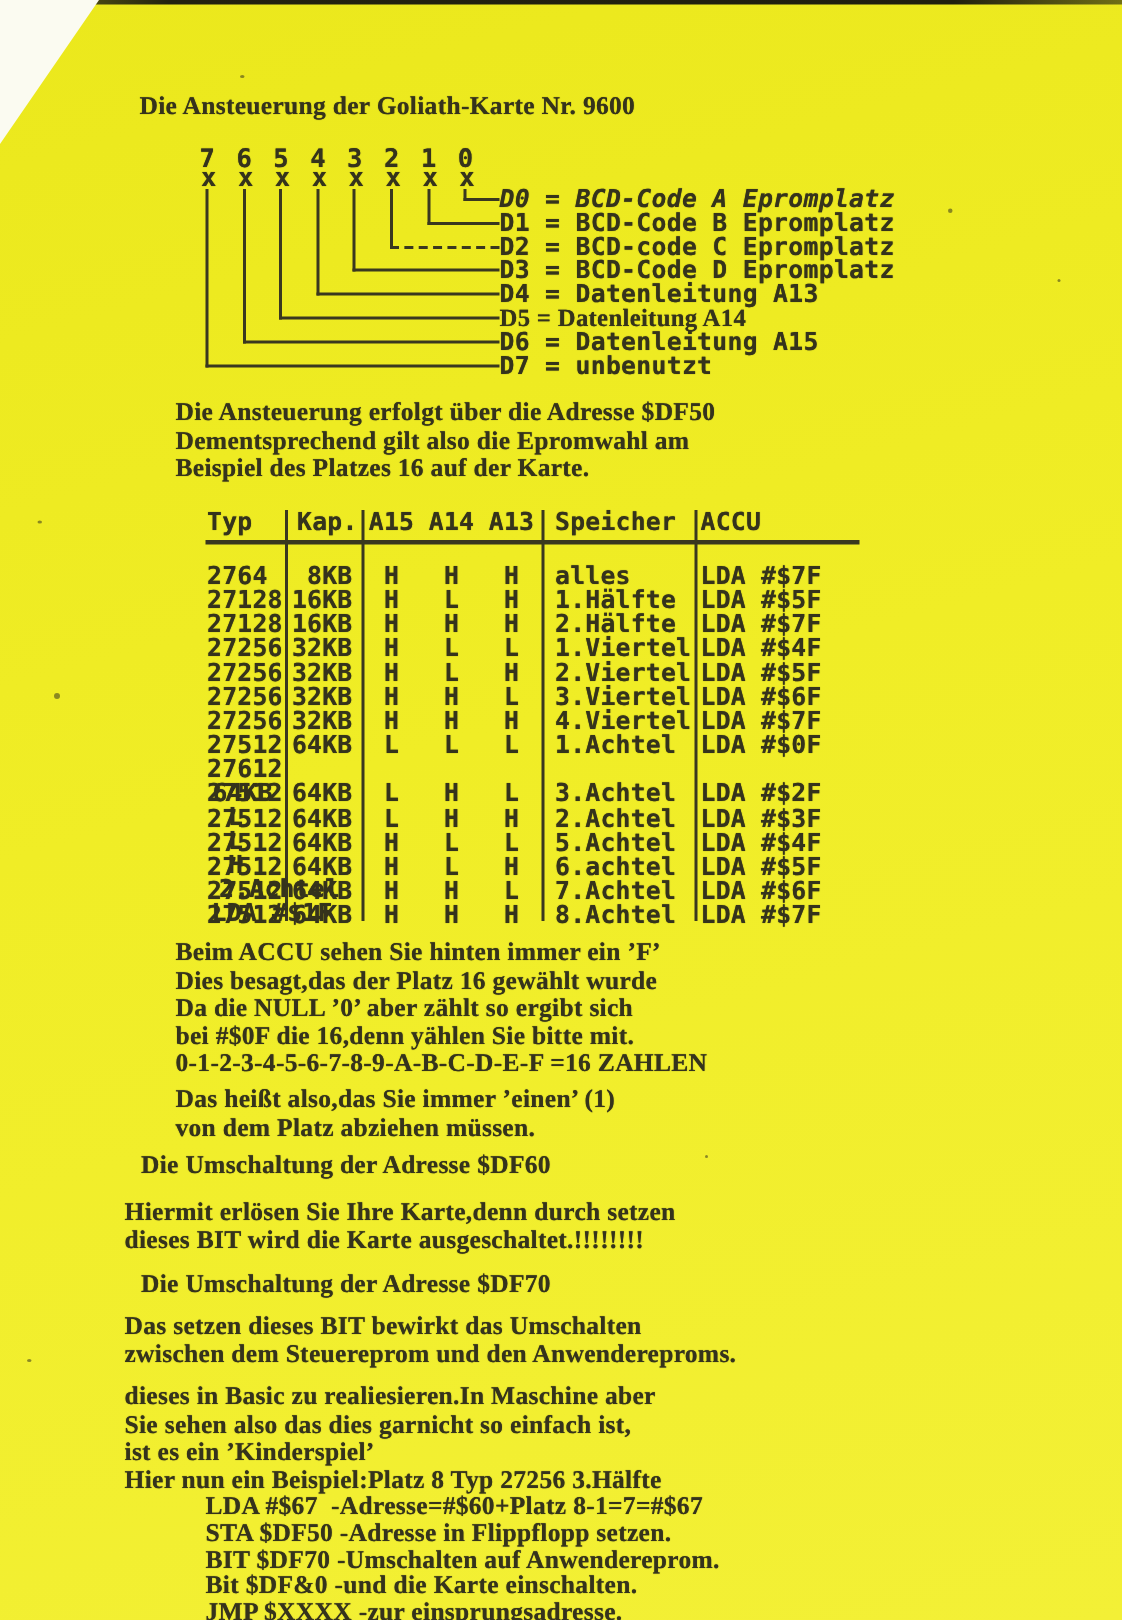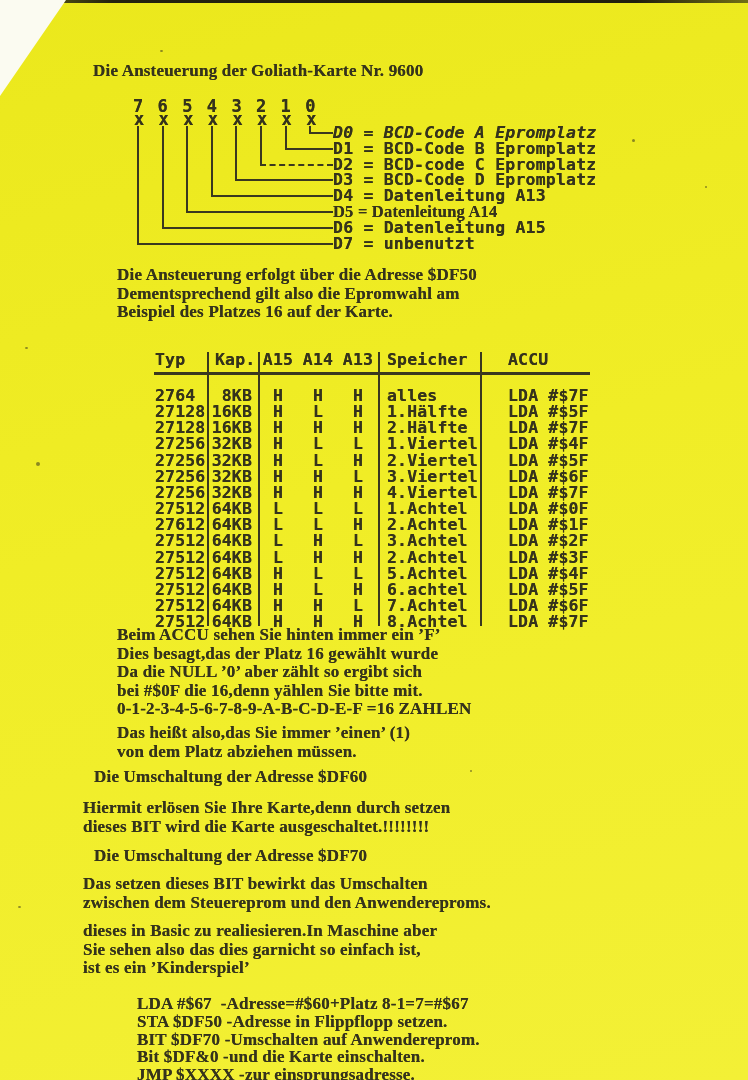--- a/index.html
+++ b/index.html
@@ -22,32 +22,32 @@
   .corner-fold { left:0; top:0; width:66px; height:96px; background:#fbfbf1;
     clip-path:polygon(0 0, 100% 0, 0 100%); z-index:6; }
   .speck { background:rgba(56,54,30,0.55); border-radius:50%; }
   
   .bit-num, .bit-mark { font-size:17px; text-shadow:0 0 0.6px rgba(53,51,28,0.85); }
   .conn { border-left:2px solid #3a381f; border-bottom:2px solid #3a381f; }
   .conn.dashed { border-bottom-style:dashed; }
   .bit-label { font-size:16.5px; letter-spacing:0.2px; white-space:pre;
     text-shadow:0 0 0.6px rgba(53,51,28,0.85); }
   
-  .etable { left:137px; top:352px; width:436px; height:274px; font-size:16.5px; letter-spacing:0.15px;margin-left:17px; }
+  .etable { left:137px; top:340px; width:436px; height:274px; font-size:16.5px; letter-spacing:0.15px; }
   .etable .vbar { position:absolute; top:0; width:2px; height:274px; background:#3a381f; }
   .etable .hline { position:absolute; left:0; top:20px; width:436px; height:3px; background:#3a381f; }
   .trow { position:absolute; left:0; height:16px; line-height:16px; white-space:pre; display:flex; }
   .cell { display:inline-block; overflow:visible; white-space:pre;
     text-shadow:0 0 0.6px rgba(53,51,28,0.85); }
   .c0 { width:53px;  padding-left:1px; box-sizing:border-box; }
   .c1 { width:51px;  text-align:right; padding-right:6px; box-sizing:border-box; }
   .c1h{ width:51px;  text-align:left;  padding-left:8px;  box-sizing:border-box; }
   .c2 { width:40px;  text-align:center; box-sizing:border-box; }
   .c3 { width:102px; padding-left:9px; box-sizing:border-box; }
-  .c4 { width:110px; padding-left:28px; box-sizing:border-box; }
+  .c4 { width:110px; padding-left:4px; box-sizing:border-box; }
 </style>
 </head>
 <body>
 
 <div class="page">
 
   <div class="abs top-edge"></div>
   <div class="abs corner-fold"></div>
 
   <div class="abs speck" style="left:160px;top:50px;width:3px;height:2px"></div>
@@ -122,37 +122,37 @@
     <div class="vbar" style="left:326px"></div>
     <div id="table-rows">
         <div class="trow" style="top: 36px;"><span class="cell c0">2764</span><span class="cell c1">8KB</span><span class="cell c2">H</span><span class="cell c2">H</span><span class="cell c2">H</span><span class="cell c3">alles</span><span class="cell c4">LDA #$7F</span></div>
         <div class="trow" style="top: 52.15px;"><span class="cell c0">27128</span><span class="cell c1">16KB</span><span class="cell c2">H</span><span class="cell c2">L</span><span class="cell c2">H</span><span class="cell c3">1.Hälfte</span><span class="cell c4">LDA #$5F</span></div>
         <div class="trow" style="top: 68.3px;"><span class="cell c0">27128</span><span class="cell c1">16KB</span><span class="cell c2">H</span><span class="cell c2">H</span><span class="cell c2">H</span><span class="cell c3">2.Hälfte</span><span class="cell c4">LDA #$7F</span></div>
         <div class="trow" style="top: 84.45px;"><span class="cell c0">27256</span><span class="cell c1">32KB</span><span class="cell c2">H</span><span class="cell c2">L</span><span class="cell c2">L</span><span class="cell c3">1.Viertel</span><span class="cell c4">LDA #$4F</span></div>
         <div class="trow" style="top: 100.6px;"><span class="cell c0">27256</span><span class="cell c1">32KB</span><span class="cell c2">H</span><span class="cell c2">L</span><span class="cell c2">H</span><span class="cell c3">2.Viertel</span><span class="cell c4">LDA #$5F</span></div>
         <div class="trow" style="top: 116.75px;"><span class="cell c0">27256</span><span class="cell c1">32KB</span><span class="cell c2">H</span><span class="cell c2">H</span><span class="cell c2">L</span><span class="cell c3">3.Viertel</span><span class="cell c4">LDA #$6F</span></div>
         <div class="trow" style="top: 132.9px;"><span class="cell c0">27256</span><span class="cell c1">32KB</span><span class="cell c2">H</span><span class="cell c2">H</span><span class="cell c2">H</span><span class="cell c3">4.Viertel</span><span class="cell c4">LDA #$7F</span></div>
         <div class="trow" style="top: 149.05px;"><span class="cell c0">27512</span><span class="cell c1">64KB</span><span class="cell c2">L</span><span class="cell c2">L</span><span class="cell c2">L</span><span class="cell c3">1.Achtel</span><span class="cell c4">LDA #$0F</span></div>
-        <div class="trow" style="top: 165.2px;"><span class="cell c0">27612</span><span class="cell c1">64KB</span><span class="cell c2">L</span><span class="cell c2">L</span><span class="cell c2">H</span><span class="cell c3">2.Achtel</span><span class="cell c4">LDA #$1F</span></div>
+        <div class="trow" style="top: 165.2px; flex-direction: column;"><span class="cell c0">27612</span><span class="cell c1">64KB</span><span class="cell c2">L</span><span class="cell c2">L</span><span class="cell c2">H</span><span class="cell c3">2.Achtel</span><span class="cell c4">LDA #$1F</span></div>
         <div class="trow" style="top: 181.35px;"><span class="cell c0">27512</span><span class="cell c1">64KB</span><span class="cell c2">L</span><span class="cell c2">H</span><span class="cell c2">L</span><span class="cell c3">3.Achtel</span><span class="cell c4">LDA #$2F</span></div>
         <div class="trow" style="top: 197.5px;"><span class="cell c0">27512</span><span class="cell c1">64KB</span><span class="cell c2">L</span><span class="cell c2">H</span><span class="cell c2">H</span><span class="cell c3">2.Achtel</span><span class="cell c4">LDA #$3F</span></div>
         <div class="trow" style="top: 213.65px;"><span class="cell c0">27512</span><span class="cell c1">64KB</span><span class="cell c2">H</span><span class="cell c2">L</span><span class="cell c2">L</span><span class="cell c3">5.Achtel</span><span class="cell c4">LDA #$4F</span></div>
         <div class="trow" style="top: 229.8px;"><span class="cell c0">27512</span><span class="cell c1">64KB</span><span class="cell c2">H</span><span class="cell c2">L</span><span class="cell c2">H</span><span class="cell c3">6.achtel</span><span class="cell c4">LDA #$5F</span></div>
         <div class="trow" style="top: 245.95px;"><span class="cell c0">27512</span><span class="cell c1">64KB</span><span class="cell c2">H</span><span class="cell c2">H</span><span class="cell c2">L</span><span class="cell c3">7.Achtel</span><span class="cell c4">LDA #$6F</span></div>
         <div class="trow" style="top: 262.1px;"><span class="cell c0">27512</span><span class="cell c1">64KB</span><span class="cell c2">H</span><span class="cell c2">H</span><span class="cell c2">H</span><span class="cell c3">8.Achtel</span><span class="cell c4">LDA #$7F</span></div>
       </div>
   </div>
 
   <div class="abs txt" style="left:117px;top:626px"><div class="tline">Beim ACCU sehen Sie hinten immer ein ’F’</div><div class="tline">Dies besagt,das der Platz 16 gewählt wurde</div><div class="tline">Da die NULL ’0’ aber zählt so ergibt sich</div><div class="tline">bei #$0F die 16,denn yählen Sie bitte mit.</div><div class="tline">0-1-2-3-4-5-6-7-8-9-A-B-C-D-E-F =16 ZAHLEN</div></div>
 
   <div class="abs txt" style="left:117px;top:724px"><div class="tline">Das heißt also,das Sie immer ’einen’ (1)</div><div class="tline">von dem Platz abziehen müssen.</div></div>
 
   <div class="abs txt" style="left:94px;top:768px">Die Umschaltung der Adresse $DF60</div>
   <div class="abs txt" style="left:83px;top:799px"><div class="tline">Hiermit erlösen Sie Ihre Karte,denn durch setzen</div><div class="tline">dieses BIT wird die Karte ausgeschaltet.!!!!!!!!</div></div>
 
   <div class="abs txt" style="left:94px;top:847px">Die Umschaltung der Adresse $DF70</div>
   <div class="abs txt" style="left:83px;top:875px"><div class="tline">Das setzen dieses BIT bewirkt das Umschalten</div><div class="tline">zwischen dem Steuereprom und den Anwendereproms.</div></div>
 
-  <div class="abs txt" style="left:83px;top:922px"><div class="tline">dieses in Basic zu realiesieren.In Maschine aber</div><div class="tline">Sie sehen also das dies garnicht so einfach ist,</div><div class="tline">ist es ein ’Kinderspiel’</div></div>
+  <div class="abs txt" style="left:83px;top:922px"><div class="tline">dieses in Basic zu realiesieren.In Maschine aber</div><div class="tline">Sie sehen also das dies garnicht so einfach ist,</div><div class="tline">ist es ein ’Kinderspiel’</div><div class="tline">Hier nun ein Beispiel:Platz 8 Typ 27256 3.Hälfte</div></div>
 
   <div class="abs txt" style="left:137px;top:995px;line-height:17.8px"><div class="tline">LDA #$67  -Adresse=#$60+Platz 8-1=7=#$67</div><div class="tline">STA $DF50 -Adresse in Flippflopp setzen.</div><div class="tline">BIT $DF70 -Umschalten auf Anwendereprom.</div><div class="tline">Bit $DF&amp;0 -und die Karte einschalten.</div><div class="tline">JMP $XXXX -zur einsprungsadresse.</div></div>
 
 </div>
 
 </body></html>

